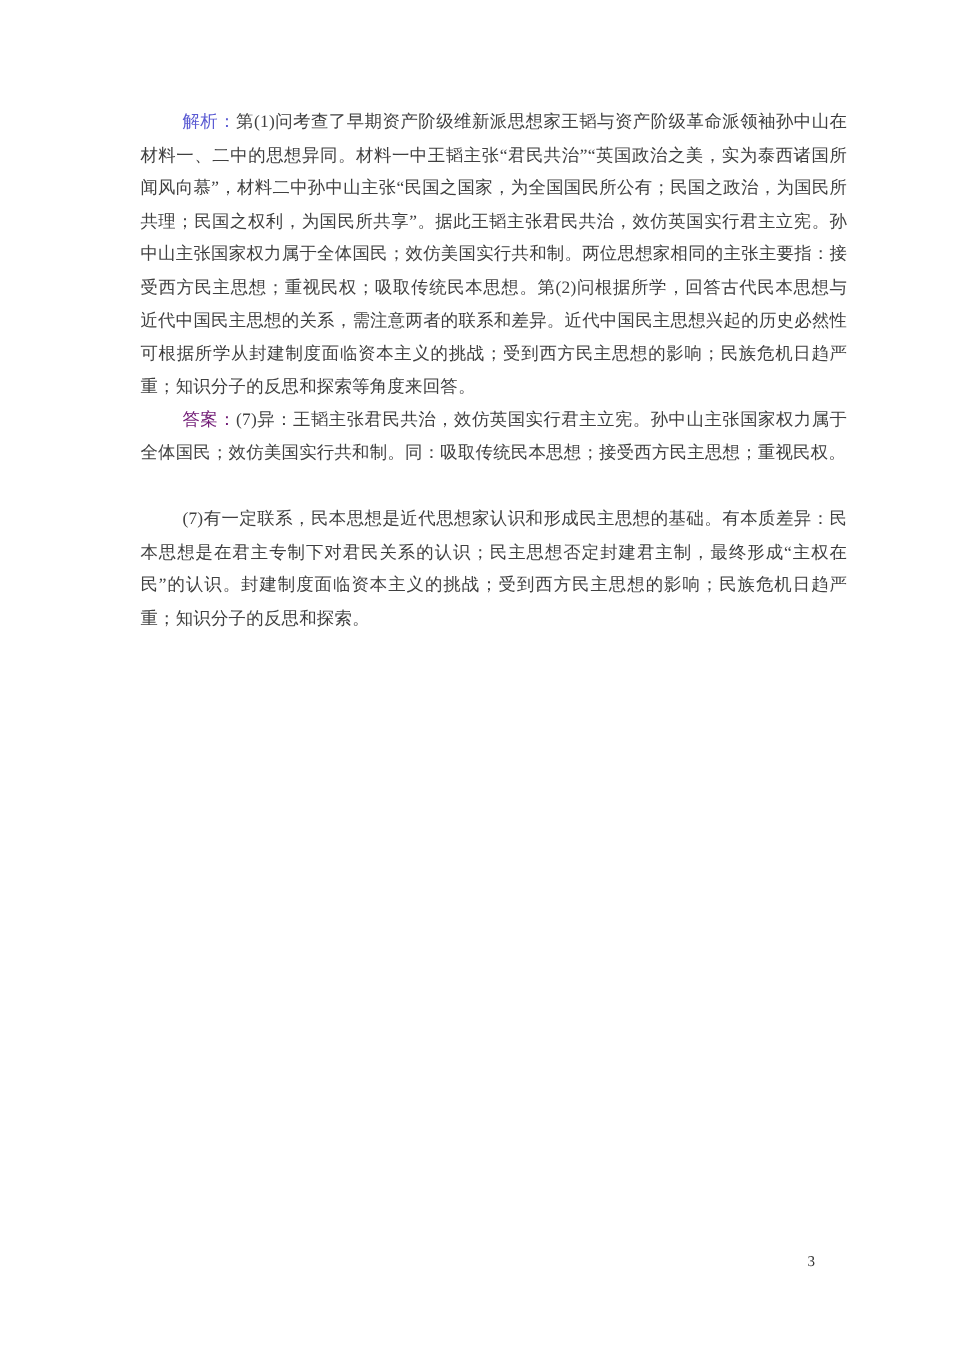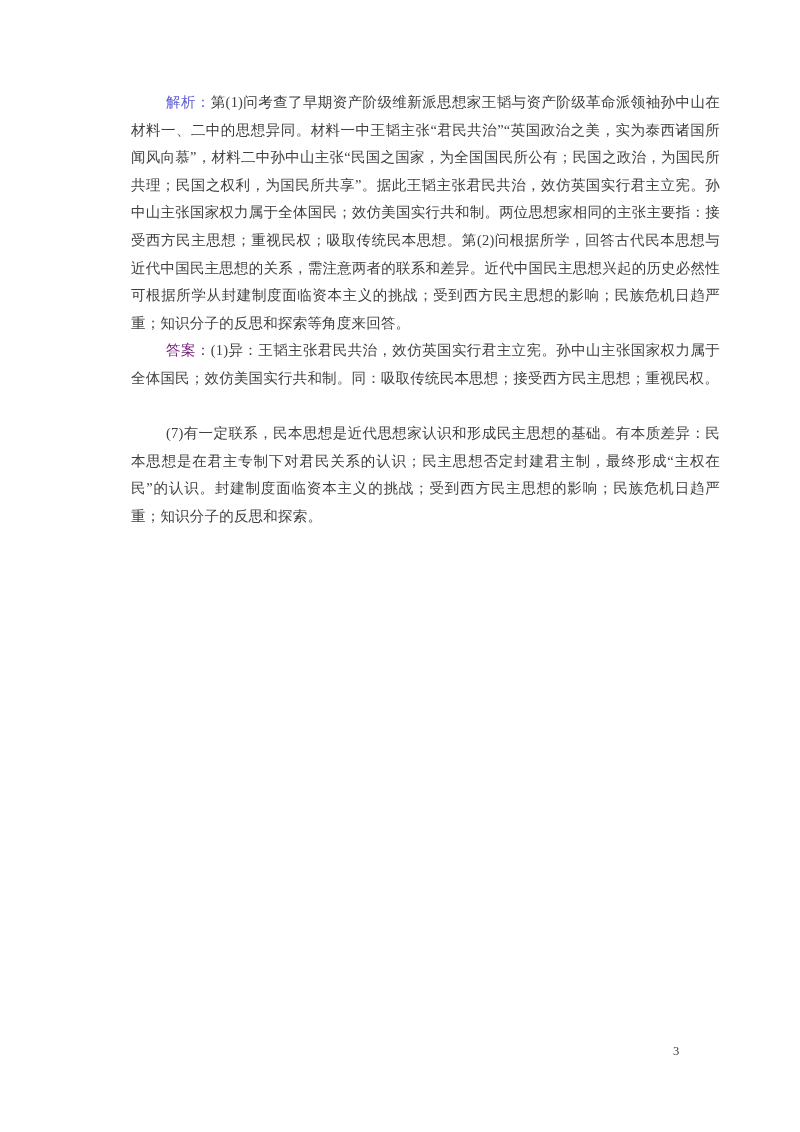--- a/index.html
+++ b/index.html
@@ -13,21 +13,21 @@
     position: relative;
     overflow: hidden;
   }
   .page {
     position: absolute;
     inset: 0;
     background: #ffffff;
   }
   .content {
     position: absolute;
-    left: 131px;
+    left: 117px;
     top: 89px;
     width: 589px;
     font-family: "Liberation Serif", "DejaVu Serif", serif;
     font-size: 14.5px;
     line-height: 27.6px;
     color: #3f3f3f;
     text-align: justify;
     letter-spacing: 0.2px;
   }
   .content p {
@@ -53,17 +53,17 @@
     font-size: 12.5px;
     color: #333333;
   }
 </style>
 </head>
 <body>
 
 <div class="page">
   <div class="content">
     <p><span class="label-blue">解析：</span><span>第(1)问考查了早期资产阶级维新派思想家王韬与资产阶级革命派领袖孙中山在材料一、二中的思想异同。材料一中王韬主张“君民共治”“英国政治之美，实为泰西诸国所闻风向慕”，材料二中孙中山主张“民国之国家，为全国国民所公有；民国之政治，为国民所共理；民国之权利，为国民所共享”。据此王韬主张君民共治，效仿英国实行君主立宪。孙中山主张国家权力属于全体国民；效仿美国实行共和制。两位思想家相同的主张主要指：接受西方民主思想；重视民权；吸取传统民本思想。第(2)问根据所学，回答古代民本思想与近代中国民主思想的关系，需注意两者的联系和差异。近代中国民主思想兴起的历史必然性可根据所学从封建制度面临资本主义的挑战；受到西方民主思想的影响；民族危机日趋严重；知识分子的反思和探索等角度来回答。</span></p>
-    <p><span class="label-red">答案：</span><span>(1)异：王韬主张君民共治，效仿英国实行君主立宪。孙中山主张国家权力属于全体国民；效仿美国实行共和制。同：吸取传统民本思想；接受西方民主思想；重视民权。</span></p>
+    <p><span class="label-red">答案：</span><span>(7)异：王韬主张君民共治，效仿英国实行君主立宪。孙中山主张国家权力属于全体国民；效仿美国实行共和制。同：吸取传统民本思想；接受西方民主思想；重视民权。</span></p>
     <p class="gap-above"><span>(7)有一定联系，民本思想是近代思想家认识和形成民主思想的基础。有本质差异：民本思想是在君主专制下对君民关系的认识；民主思想否定封建君主制，最终形成“主权在民”的认识。封建制度面临资本主义的挑战；受到西方民主思想的影响；民族危机日趋严重；知识分子的反思和探索。</span></p>
   </div>
   <div class="page-number">3</div>
 </div>
 
 </body></html>

